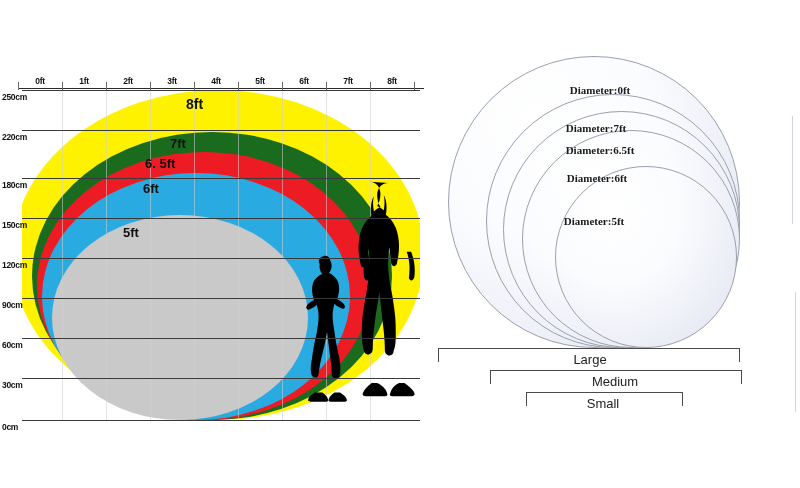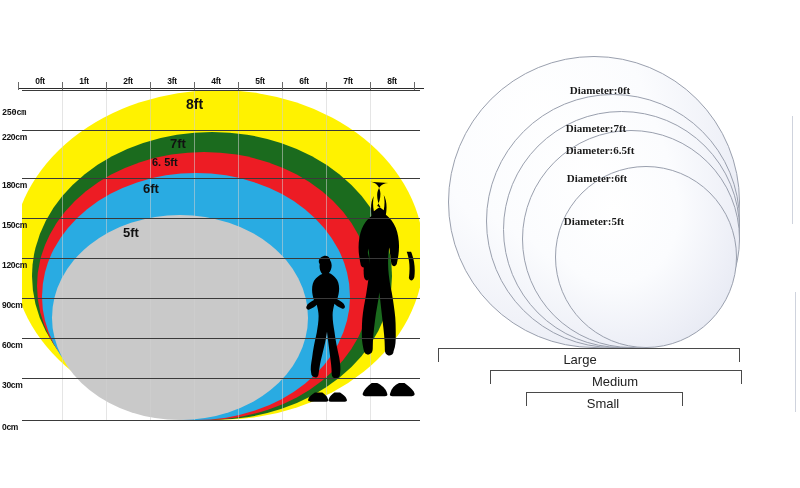--- a/index.html
+++ b/index.html
@@ -139,33 +139,33 @@
     <div class="hline heavy" style="top:20px;"></div>
     <div class="hline heavy" style="top:60px;"></div>
     <div class="hline heavy" style="top:108px;"></div>
     <div class="hline heavy" style="top:148px;"></div>
     <div class="hline heavy" style="top:188px;"></div>
     <div class="hline heavy" style="top:228px;"></div>
     <div class="hline heavy" style="top:268px;"></div>
     <div class="hline heavy" style="top:308px;"></div>
     <div class="hline heavy" style="top:350px;"></div>
 
-    <div class="ylabel" style="top:38px;font-family:Liberation Mono, monospace;">250cm</div>
+    <div class="ylabel" style="top:22px;">250cm</div>
     <div class="ylabel" style="top:62px;">220cm</div>
     <div class="ylabel" style="top:110px;text-align:center;">180cm</div>
     <div class="ylabel" style="top:150px;">150cm</div>
     <div class="ylabel" style="top:190px;">120cm</div>
     <div class="ylabel" style="top:230px;">90cm</div>
     <div class="ylabel" style="top:270px;">60cm</div>
     <div class="ylabel" style="top:310px;">30cm</div>
     <div class="ylabel" style="top:352px;">0cm</div>
 
     <div class="ringlabel" style="left:186px;top:26px;font-size:14px;">8ft</div>
     <div class="ringlabel" style="left:170px;top:66px;font-size:13px;">7ft</div>
-    <div class="ringlabel" style="left:152px;top:86px;font-size:11px;">6. 5ft</div>
+    <div class="ringlabel" style="left:145px;top:86px;font-size:13px;">6. 5ft</div>
     <div class="ringlabel" style="left:143px;top:111px;font-size:13px;">6ft</div>
     <div class="ringlabel" style="left:123px;top:155px;font-size:13px;">5ft</div>
   </div>
 
   <div id="right-chart">
 
     <div class="disc" style="left:18px;bottom:92px;width:290px;height:290px;"></div>
     <div class="disc" style="left:56px;bottom:92px;width:252px;height:252px;"></div>
     <div class="disc" style="left:73px;bottom:92px;width:235px;height:235px;"></div>
     <div class="disc" style="left:92px;bottom:92px;width:216px;height:216px;"></div>
@@ -174,21 +174,21 @@
     <div class="edgeline" style="left:362px;top:56px;height:108px;"></div>
     <div class="edgeline" style="left:365px;top:232px;height:120px;"></div>
 
     <div class="disclabel" style="left:170px;top:24px;font-family:Liberation Serif, serif;">Diameter:0ft</div>
     <div class="disclabel" style="left:166px;top:62px;">Diameter:7ft</div>
     <div class="disclabel" style="left:170px;top:84px;">Diameter:6.5ft</div>
     <div class="disclabel" style="left:167px;top:112px;">Diameter:6ft</div>
     <div class="disclabel" style="left:164px;top:155px;">Diameter:5ft</div>
 
     <div class="bracket" style="left:8px;top:288px;width:300px;"></div>
-    <div class="bracketlabel" style="left:150px;top:292px;">Large</div>
+    <div class="bracketlabel" style="left:160px;top:292px;">Large</div>
 
     <div class="bracket" style="left:60px;top:310px;width:250px;"></div>
     <div class="bracketlabel" style="left:185px;top:314px;">Medium</div>
 
     <div class="bracket" style="left:96px;top:332px;width:155px;"></div>
     <div class="bracketlabel" style="left:173px;top:336px;">Small</div>
   </div>
 
 
 </div>

